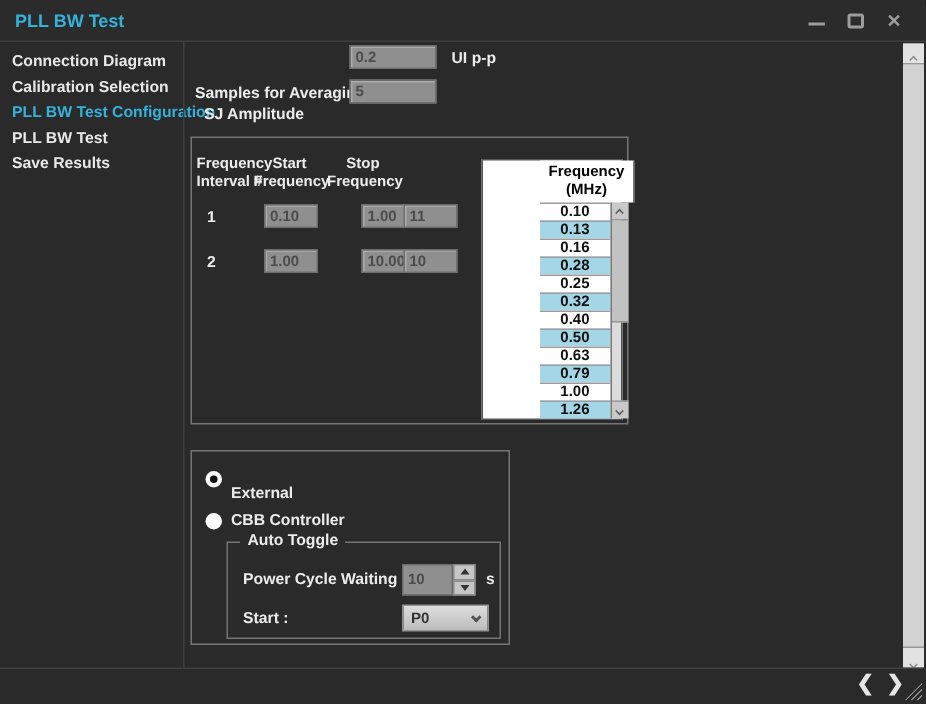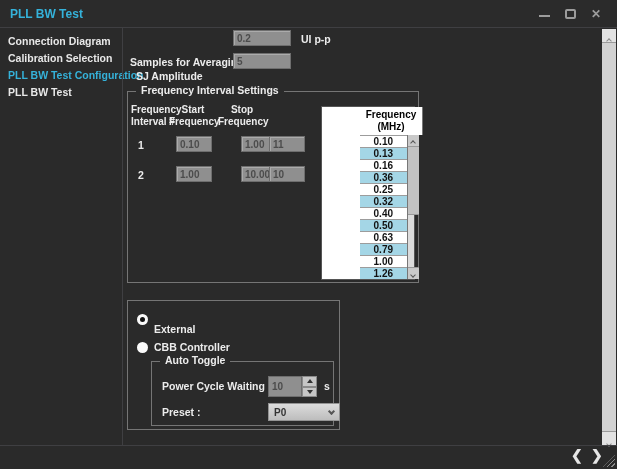--- a/index.html
+++ b/index.html
@@ -57,21 +57,21 @@
   .radio.checked::after { content:""; position:absolute; left:3px; top:3px; width:5px; height:5px; border-radius:50%; background:#111; }
   
   .spinner { position:absolute; display:flex; }
   .spin-field { width:34px; height:21px; background:#8f8f8f; border:1px solid #6e6e6e; color:#4c4c4c;
                 font-family:"Liberation Sans",sans-serif; font-size:10px; font-weight:700; padding:0 3px; }
   .spin-btns { display:flex; flex-direction:column; width:15px; height:21px; }
   .spin-btn { flex:1; background:#c6c6c6; border:1px solid #8a8a8a; display:flex; align-items:center; justify-content:center; }
   .tri-up { width:0; height:0; border-left:3px solid transparent; border-right:3px solid transparent; border-bottom:4px solid #333; }
   .tri-down { width:0; height:0; border-left:3px solid transparent; border-right:3px solid transparent; border-top:4px solid #333; }
   
-  .dd { position:absolute; width:72px; height:18px; background:linear-gradient(#dcdcdc,#bdbdbd); border:1px solid #939393; }
+  .dd { position:absolute; width:58px; height:18px; background:linear-gradient(#dcdcdc,#bdbdbd); border:1px solid #939393; }
   .dd-val { position:absolute; left:5px; top:3px; font-size:10px; font-weight:700; color:#333; }
   .dd-chev { position:absolute; right:5px; top:5px; border-color:#555; }
   
   .main-scroll { position:absolute; left:602px; top:29px; width:14px; height:416px; background:#b8b8b8; }
   .ms-btn { position:absolute; left:0; width:14px; height:14px; background:#e2e2e2; text-align:center; }
   .ms-up { top:0; border-bottom:1px solid #9a9a9a; } .ms-down { bottom:0; border-top:1px solid #9a9a9a; }
   .ms-btn .chev { width:4px; height:4px; border-width:1.5px; border-color:#8a8a8a; }
   .ms-up .chev { margin-top:5px; } .ms-down .chev { margin-top:3px; }
   .ms-thumb { position:absolute; left:0; top:14px; width:14px; height:388px; background:#d2d2d2; }
   
@@ -98,32 +98,32 @@
   <div class="win-btn btn-close">
       <div class="close-glyph">✕</div>
     </div>
 </div>
 
 <div class="sidebar">
   <div class="side-item">Connection Diagram</div>
   <div class="side-item">Calibration Selection</div>
   <div class="side-item active">PLL BW Test Configuration</div>
   <div class="side-item">PLL BW Test</div>
+  <div class="side-item">Save Results</div>
 </div>
 <div class="v-divider"></div>
 
 <div class="lbl" style="left:136px; top:33px;margin-top:37px;">SJ Amplitude</div>
 <input class="tfield" style="left: 233px; top: 30px;" value="0.2">
 <div class="lbl" style="left:301px; top:33px;">UI p-p</div>
 
 <div class="lbl" style="left:130px; top:56px;">Samples for Averaging</div>
 <input class="tfield" style="left: 233px; top: 53px;" value="5">
 
 <div class="groupbox" style="left:127px; top:91px; width:292px; height:192px;">
-  <div class="legend">Frequency Interval Settings</div>
 
   <div class="colhdr" style="left:3px; width:46px; text-align:left;">Frequency Interval #</div>
   <div class="colhdr" style="left:41px; width:48px;">Start Frequency</div>
   <div class="colhdr" style="left:90px; width:48px;">Stop Frequency</div>
 
   <div class="rownum" style="left:10px; top:47px;">1</div>
   <input class="tfield" style="left: 48px; top: 44px; width: 36px;" value="0.10">
   <input class="tfield" style="left: 113px; top: 44px; width: 36px;" value="1.00">
   <input class="tfield" style="top: 44px; width: 36px; left: 141px;" value="11">
 
@@ -135,21 +135,21 @@
   <div class="freq-table">
     <div class="ft-header">
       <div class="ft-hcell"><span>Frequency (MHz)</span></div>
       <div class="ft-corner"></div>
     </div>
     <div class="ft-body">
       <div class="ft-rows">
         <div class="ft-row">0.10</div>
         <div class="ft-row alt">0.13</div>
         <div class="ft-row">0.16</div>
-        <div class="ft-row alt">0.36</div>
+        <div class="ft-row alt">0.28</div>
         <div class="ft-row">0.25</div>
         <div class="ft-row alt">0.32</div>
         <div class="ft-row">0.40</div>
         <div class="ft-row alt">0.50</div>
         <div class="ft-row">0.63</div>
         <div class="ft-row alt">0.79</div>
         <div class="ft-row">1.00</div>
         <div class="ft-row alt">1.26</div>
       </div>
       <div class="ft-scroll">
@@ -179,21 +179,21 @@
         <div class="spin-btn">
             <div class="tri-up"></div>
           </div>
         <div class="spin-btn">
             <div class="tri-down"></div>
           </div>
       </div>
     </div>
     <div class="lbl" style="left:172px; top:18px;">s</div>
 
-    <div class="lbl" style="left:10px; top:44px;">Preset :</div>
+    <div class="lbl" style="left:10px; top:44px;">Start :</div>
     <div class="dd" style="left:116px; top:41px;">
       <div class="dd-val">P0</div>
       <span class="chev down dd-chev"></span>
     </div>
   </div>
 </div>
 
 <div class="main-scroll">
   <div class="ms-btn ms-up"><span class="chev up"></span></div>
   <div class="ms-thumb"></div>

